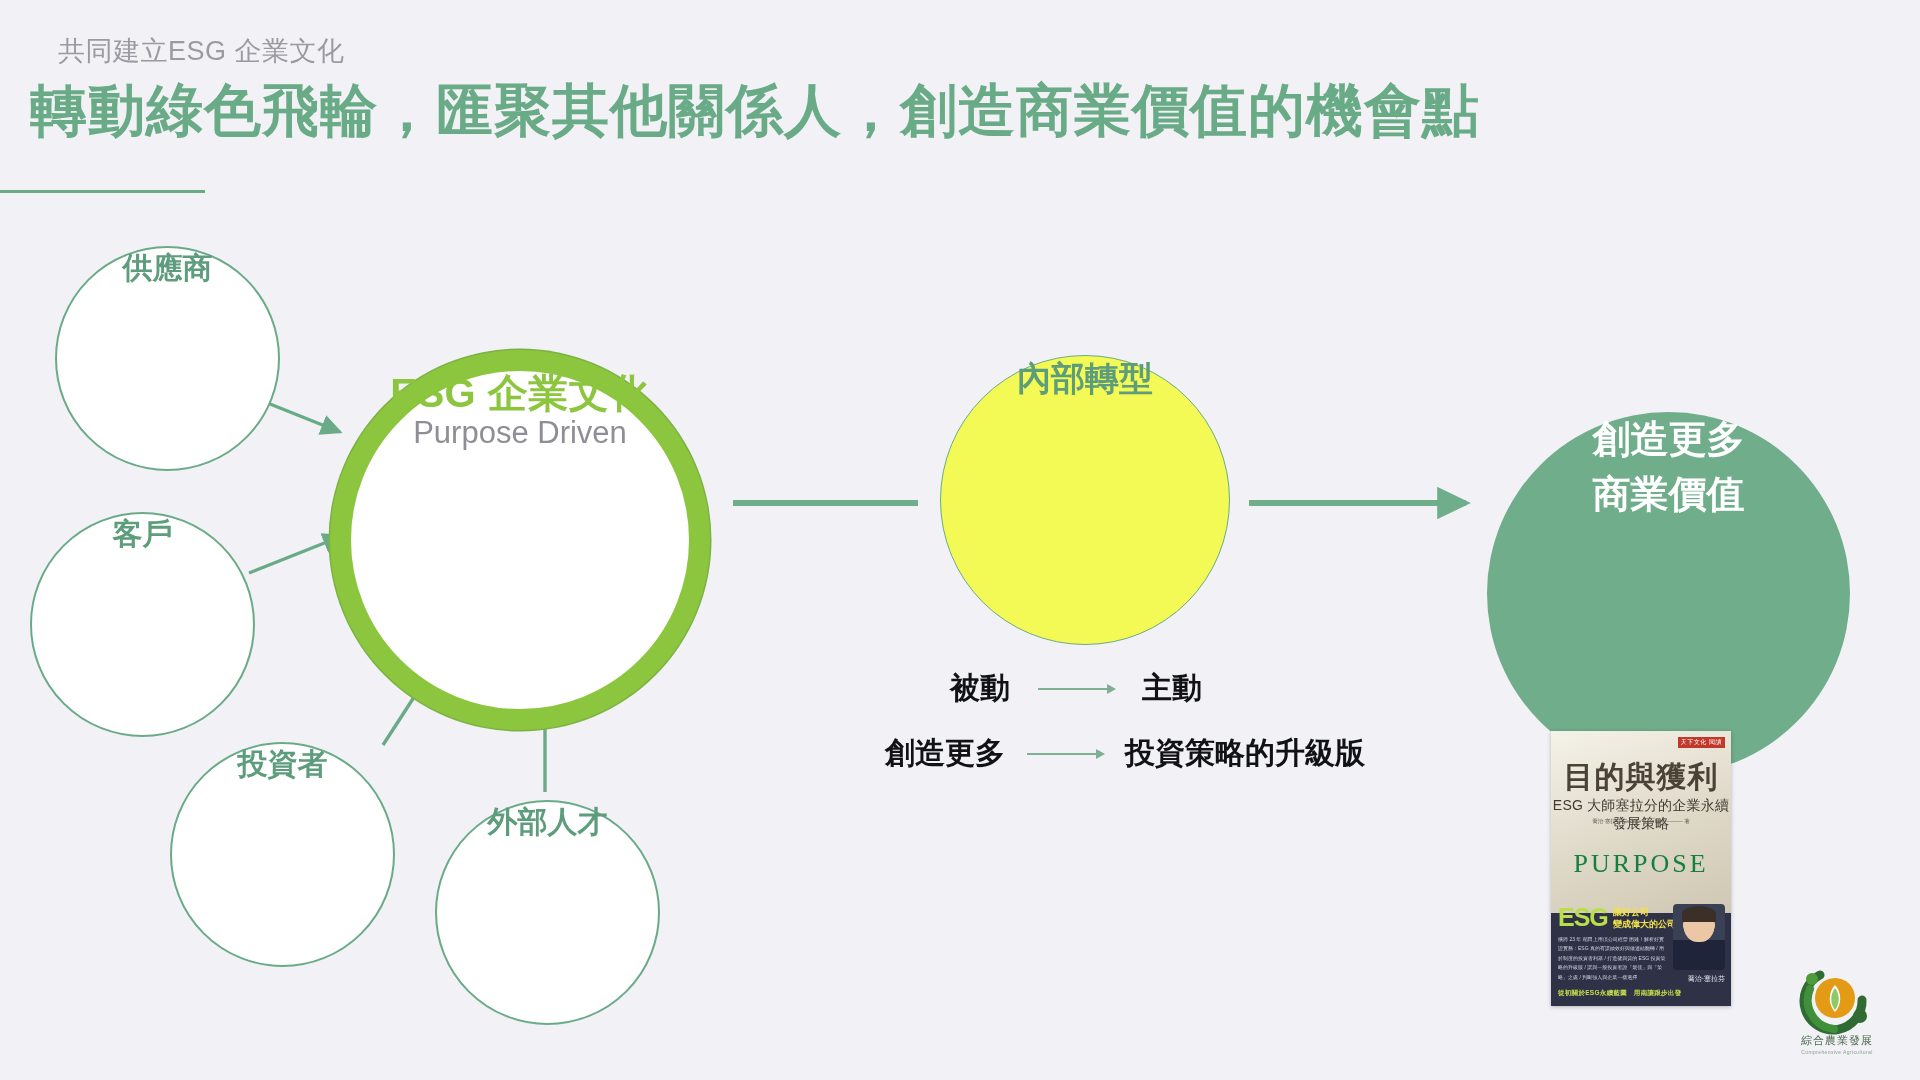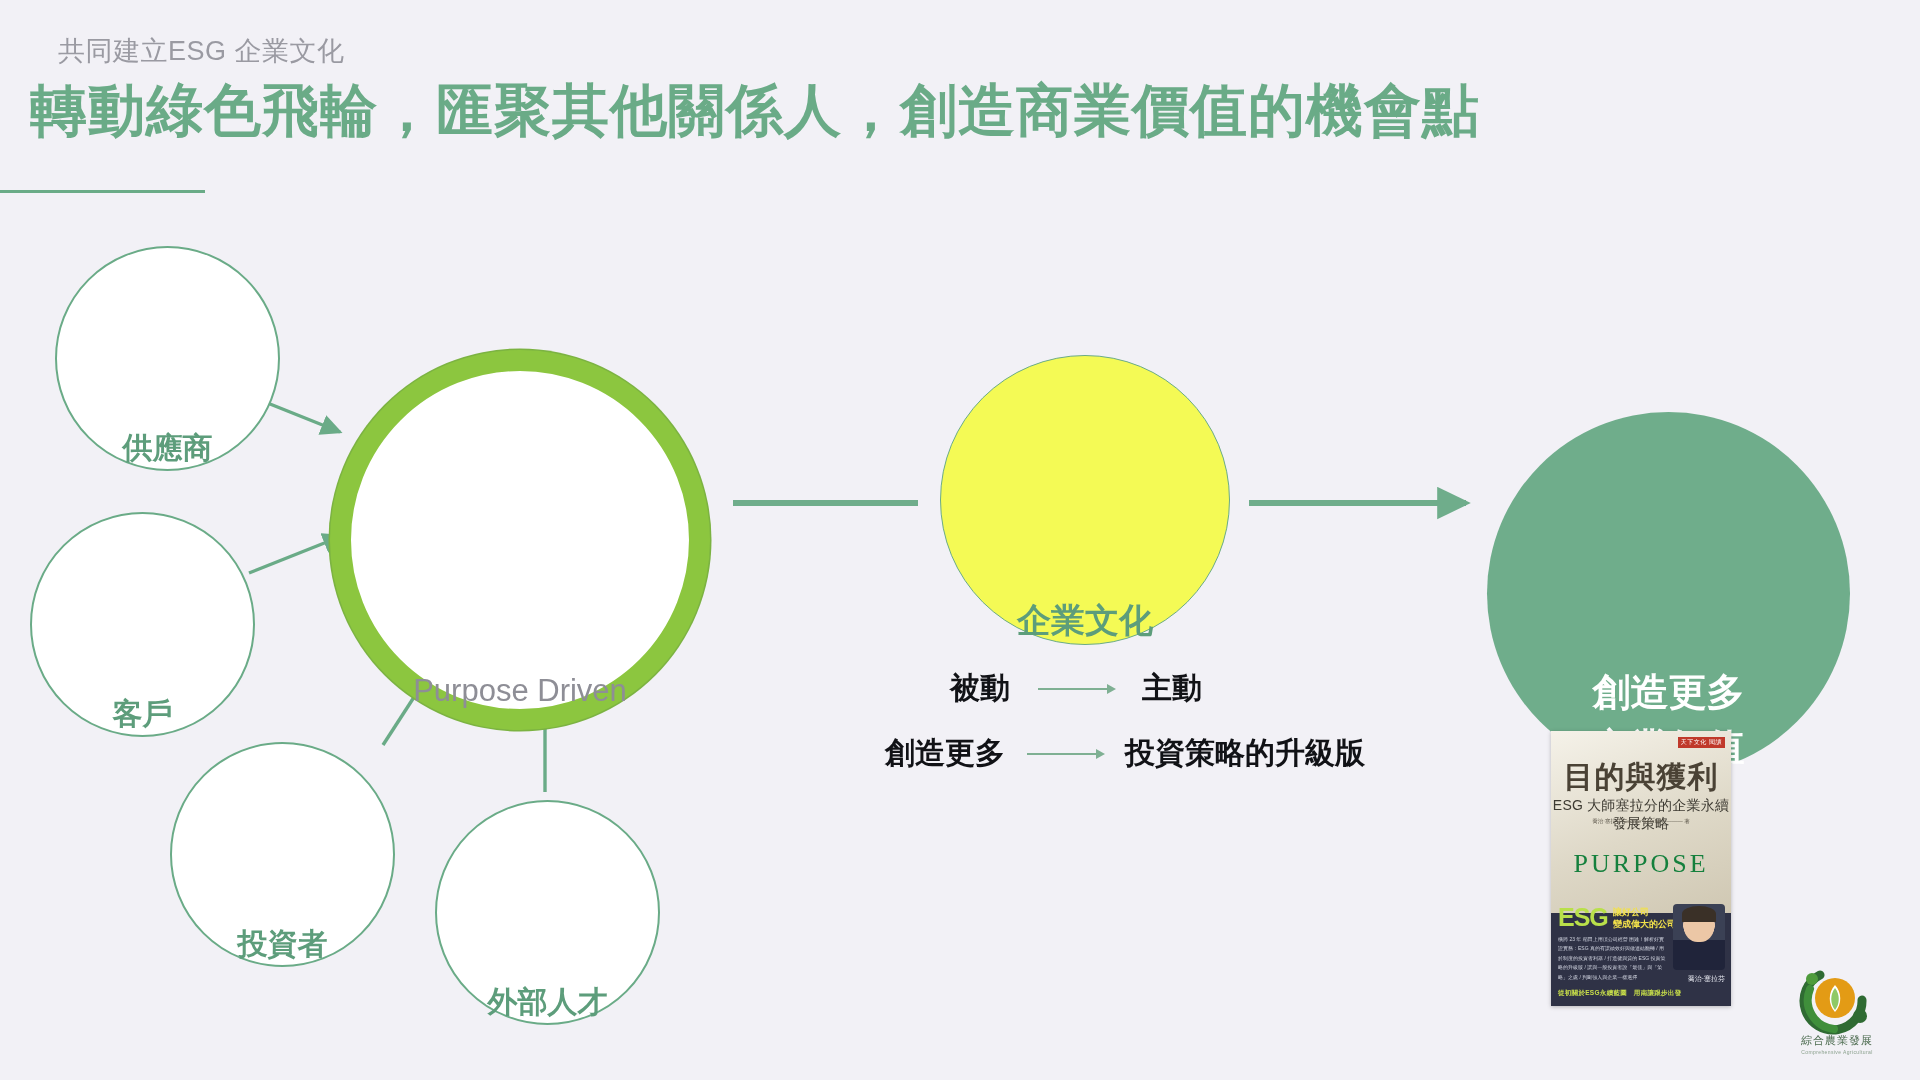--- a/index.html
+++ b/index.html
@@ -24,21 +24,21 @@
   }
   .rule{
     position:absolute;left:0;top:190px;width:205px;height:3px;
     background:#6aab87;
   }
 
   
   .circ{
     position:absolute;border-radius:50%;
     display:flex;flex-direction:column;
-    align-items:center;justify-content:flex-end;
+    align-items:center;justify-content:flex-start;
     box-sizing:border-box;text-align:center;
   }
   .stake{
     background:#ffffff;border:2px solid #6aab87;
     color:#5d9d7b;font-weight:bold;
   }
 
   
   #c-supplier{left:55px;top:246px;width:225px;height:225px;font-size:30px;}
   
@@ -225,25 +225,26 @@
     <span>客戶</span>
   </div>
   <div class="circ stake" id="c-investor">
     <span>投資者</span>
   </div>
   <div class="circ stake" id="c-talent">
     <span>外部人才</span>
   </div>
 
   <div class="circ" id="esg-core">
+    <div class="esg-title">ESG 企業文化</div>
     <div class="esg-sub">Purpose Driven</div>
   </div>
 
   <div class="circ" id="c-staff">
-    <span>企業文化</span>
+    <span>內部轉型</span>
   </div>
 
   <div class="circ" id="c-value">
     <span>創造更多</span>
     <span>商業價值</span>
   </div>
 
   <div class="trans" id="trans1">
     <span class="from">被動</span>
     <span class="ar"></span>

